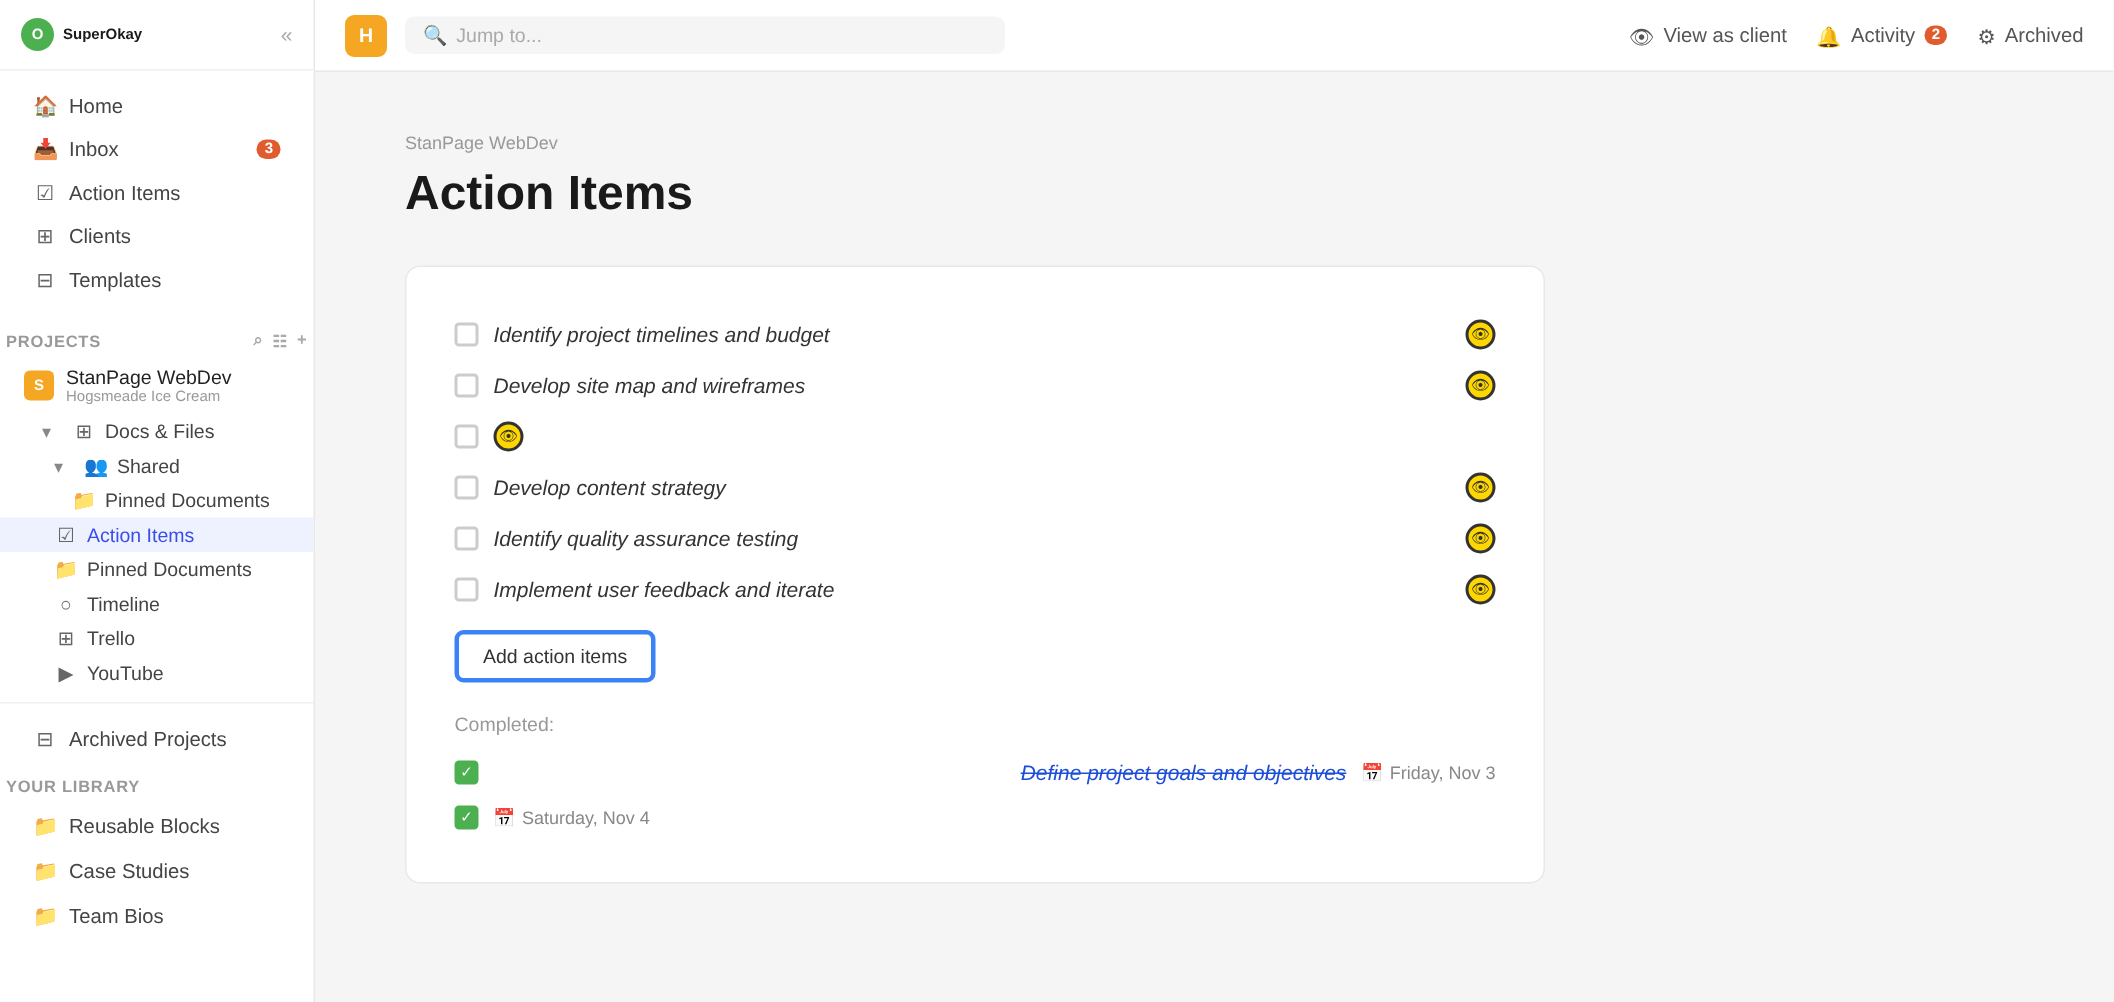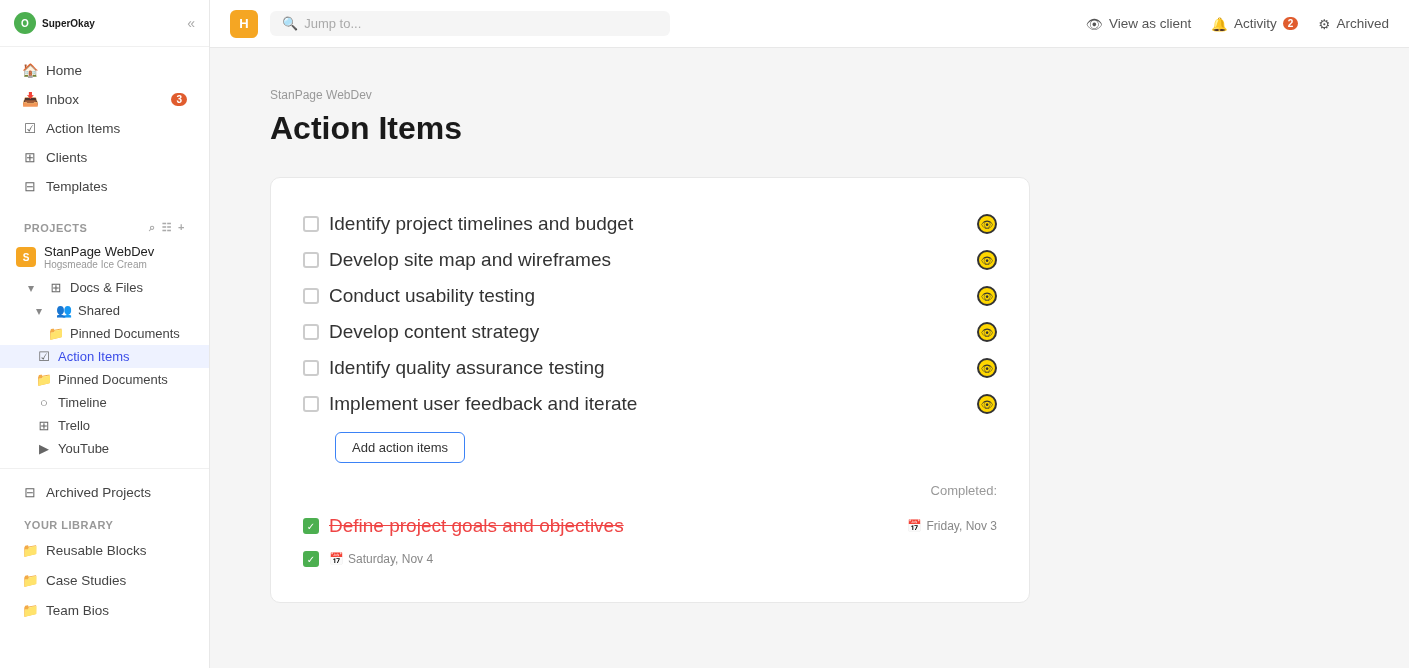--- a/index.html
+++ b/index.html
@@ -62,21 +62,21 @@
       margin-left: auto;
       font-weight: 600;
     }
 
     .section-title {
       font-size: 11px;
       font-weight: 600;
       color: #999;
       text-transform: uppercase;
       letter-spacing: 0.5px;
-      padding: 12px 24px 4px;
+      padding: 12px 4px 4px;
       display: flex;
       align-items: center;
       justify-content: space-between;
     }
     .section-title-actions { display: flex; gap: 6px; color: #aaa; cursor: pointer; }
 
     .project-item {
       display: flex;
       align-items: center;
       gap: 8px;
@@ -213,27 +213,29 @@
       flex-shrink: 0;
       cursor: pointer;
     }
     .checkbox.checked {
       background: #4caf50;
       border-color: #4caf50;
       display: flex; align-items: center; justify-content: center;
       color: white; font-size: 10px;
     }
     .action-label {
-      font-size: 19px;
+      font-size: 14px;
       color: #333;
       flex: 1;
+      font-style: italic;
     }
     .action-label.completed {
-      color: #ef4444;
+      color: #1d4ed8;
       text-decoration: line-through;
+      text-align: right;
     }
     .eye-icon {
       width: 20px; height: 20px;
       background: #ffd700;
       border-radius: 50%;
       display: flex; align-items: center; justify-content: center;
       font-size: 10px;
       color: #333;
       flex-shrink: 0;
       border: 2px solid #333;
@@ -242,38 +244,36 @@
       display: flex;
       align-items: center;
       gap: 4px;
       font-size: 12px;
       color: #888;
     }
 
     .add-btn {
       margin-top: 10px;
       padding: 7px 16px;
-      border: 1px solid #3b82f6;
+      border: 3px solid #3b82f6;
       border-radius: 6px;
       background: white;
       font-size: 13px;
       color: #333;
       cursor: pointer;
       font-weight: 500;
-      margin-left: 32px;
     }
 
     .completed-section {
       margin-top: 20px;
     }
     .completed-label {
       font-size: 13px;
       color: #999;
       margin-bottom: 10px;
-      text-align: right;
     }
   </style>
 </head>
 <body>
 
 <div class="sidebar">
   <div class="sidebar-header">
     <div class="logo-area">
       <div class="logo-icon">O</div>
       <span class="logo-text">SuperOkay</span>
@@ -419,21 +419,20 @@
     <span class="action-label">Identify project timelines and budget</span>
     <div class="eye-icon" title="Visible to client">👁</div>
   </div>
           <div class="action-item-row">
     <div class="checkbox"></div>
     <span class="action-label">Develop site map and wireframes</span>
     <div class="eye-icon" title="Visible to client">👁</div>
   </div>
           <div class="action-item-row">
     <div class="checkbox"></div>
-    <span class="action-label">Conduct usability testing</span>
     <div class="eye-icon" title="Visible to client">👁</div>
   </div>
           <div class="action-item-row">
     <div class="checkbox"></div>
     <span class="action-label">Develop content strategy</span>
     <div class="eye-icon" title="Visible to client">👁</div>
   </div>
           <div class="action-item-row">
     <div class="checkbox"></div>
     <span class="action-label">Identify quality assurance testing</span>

